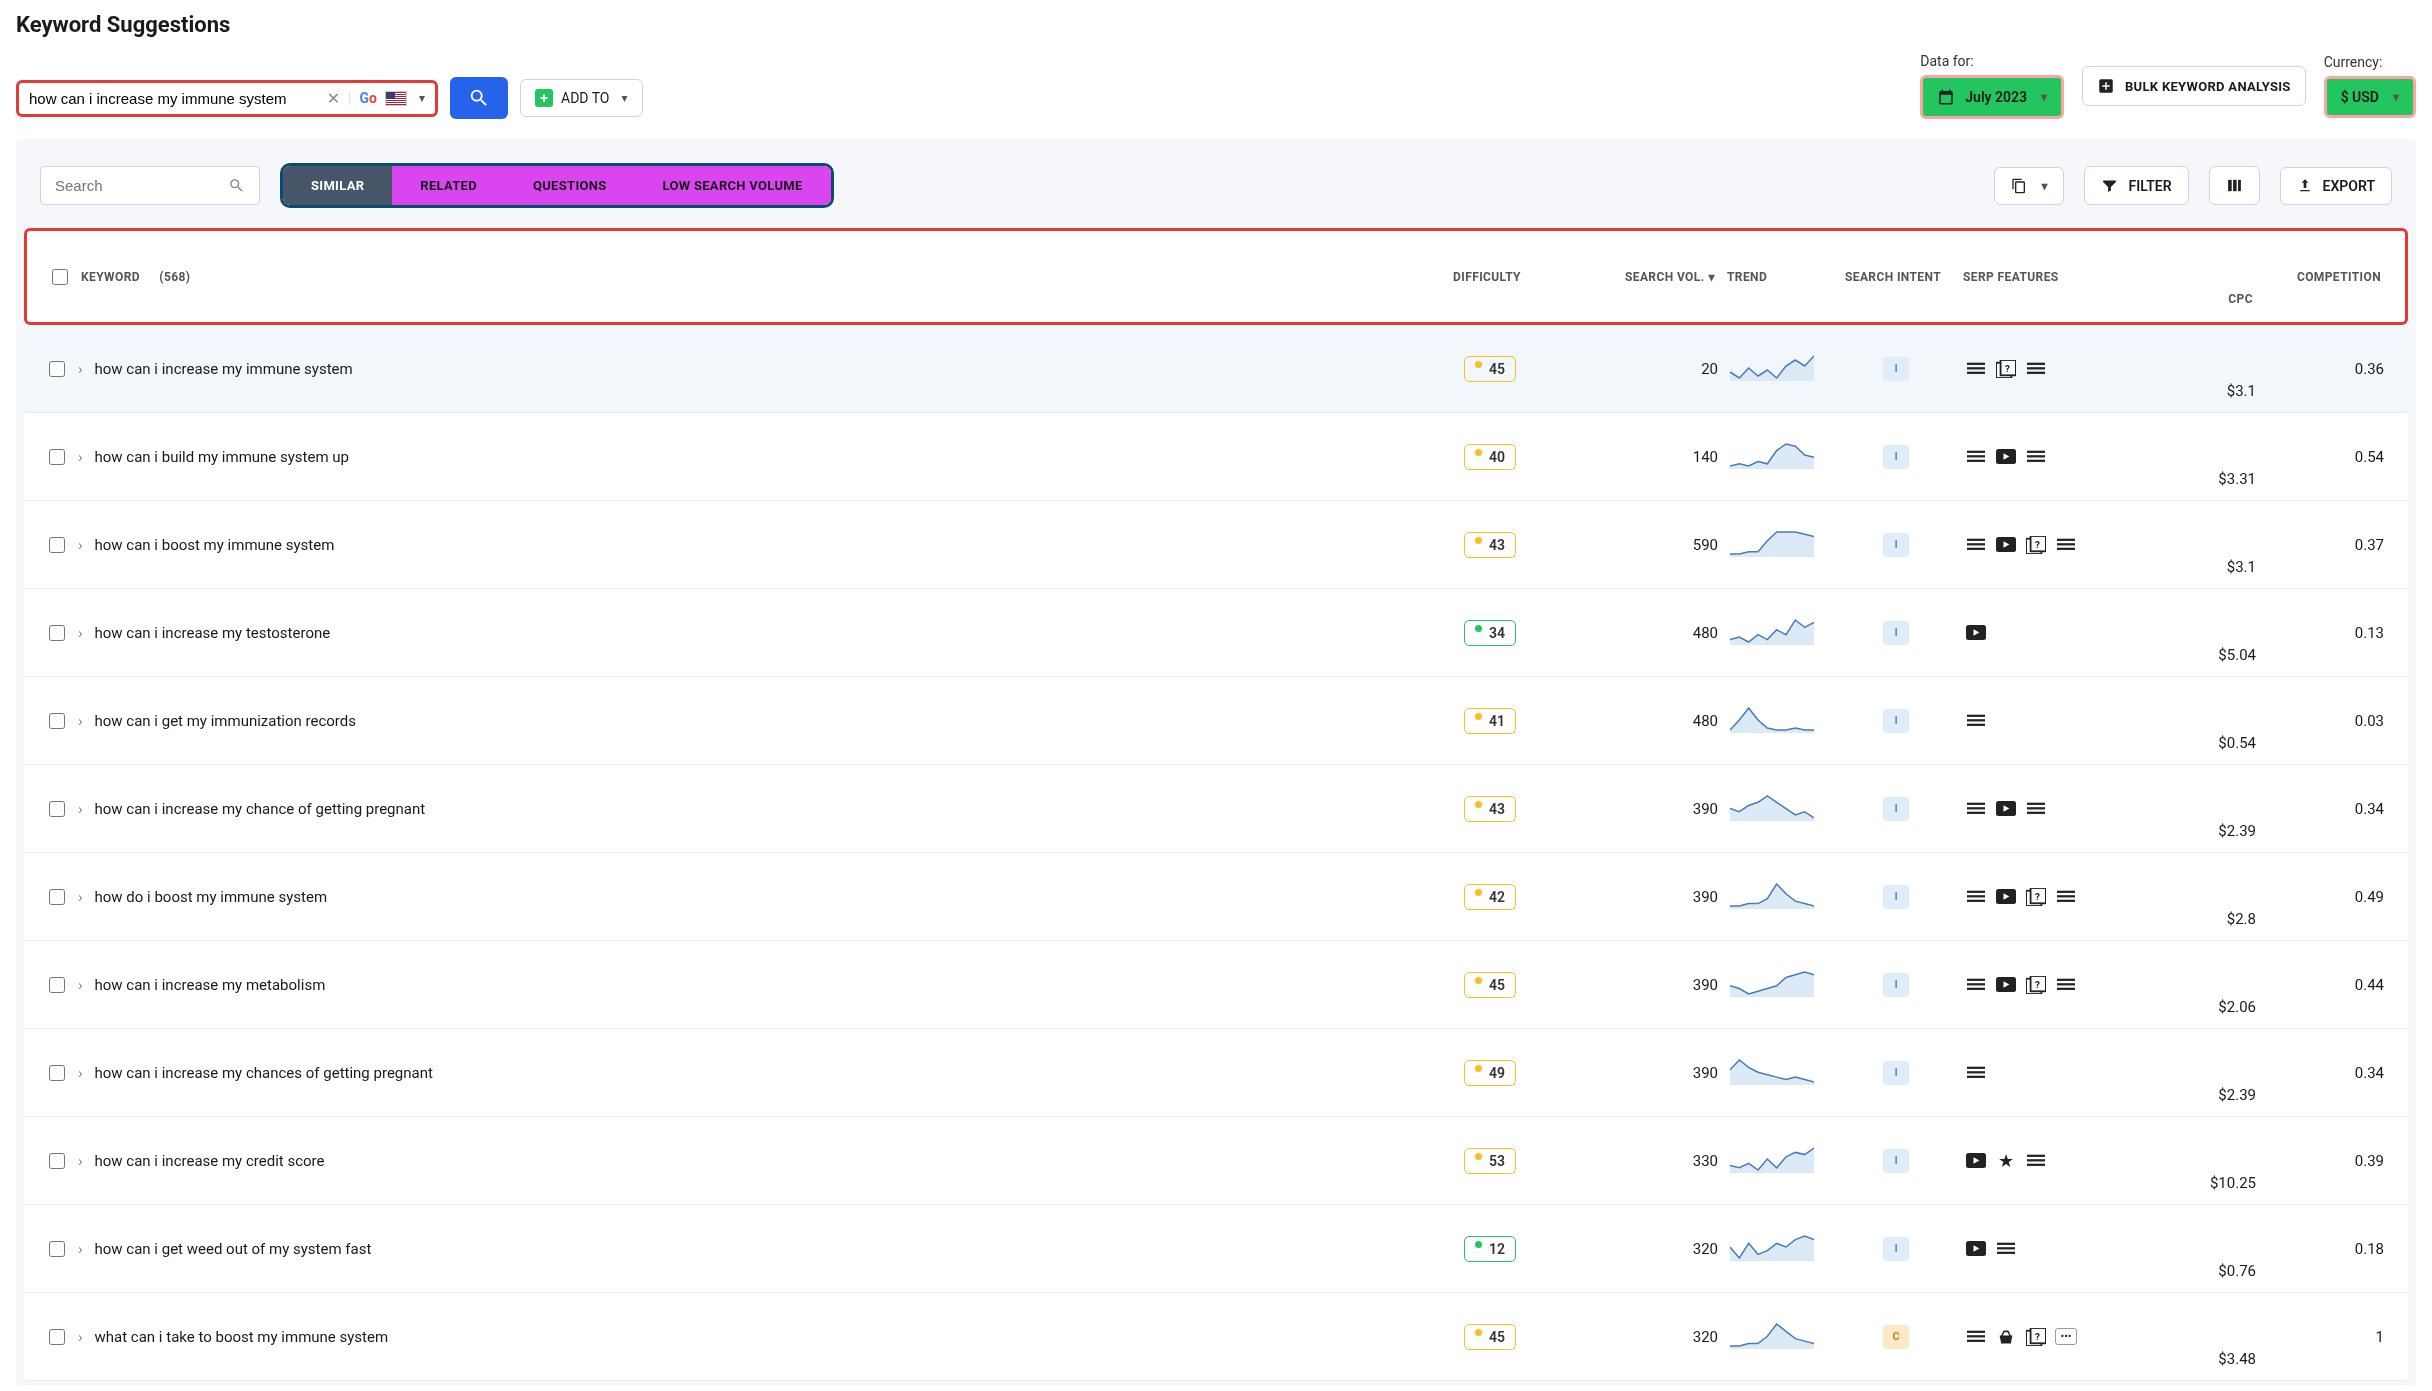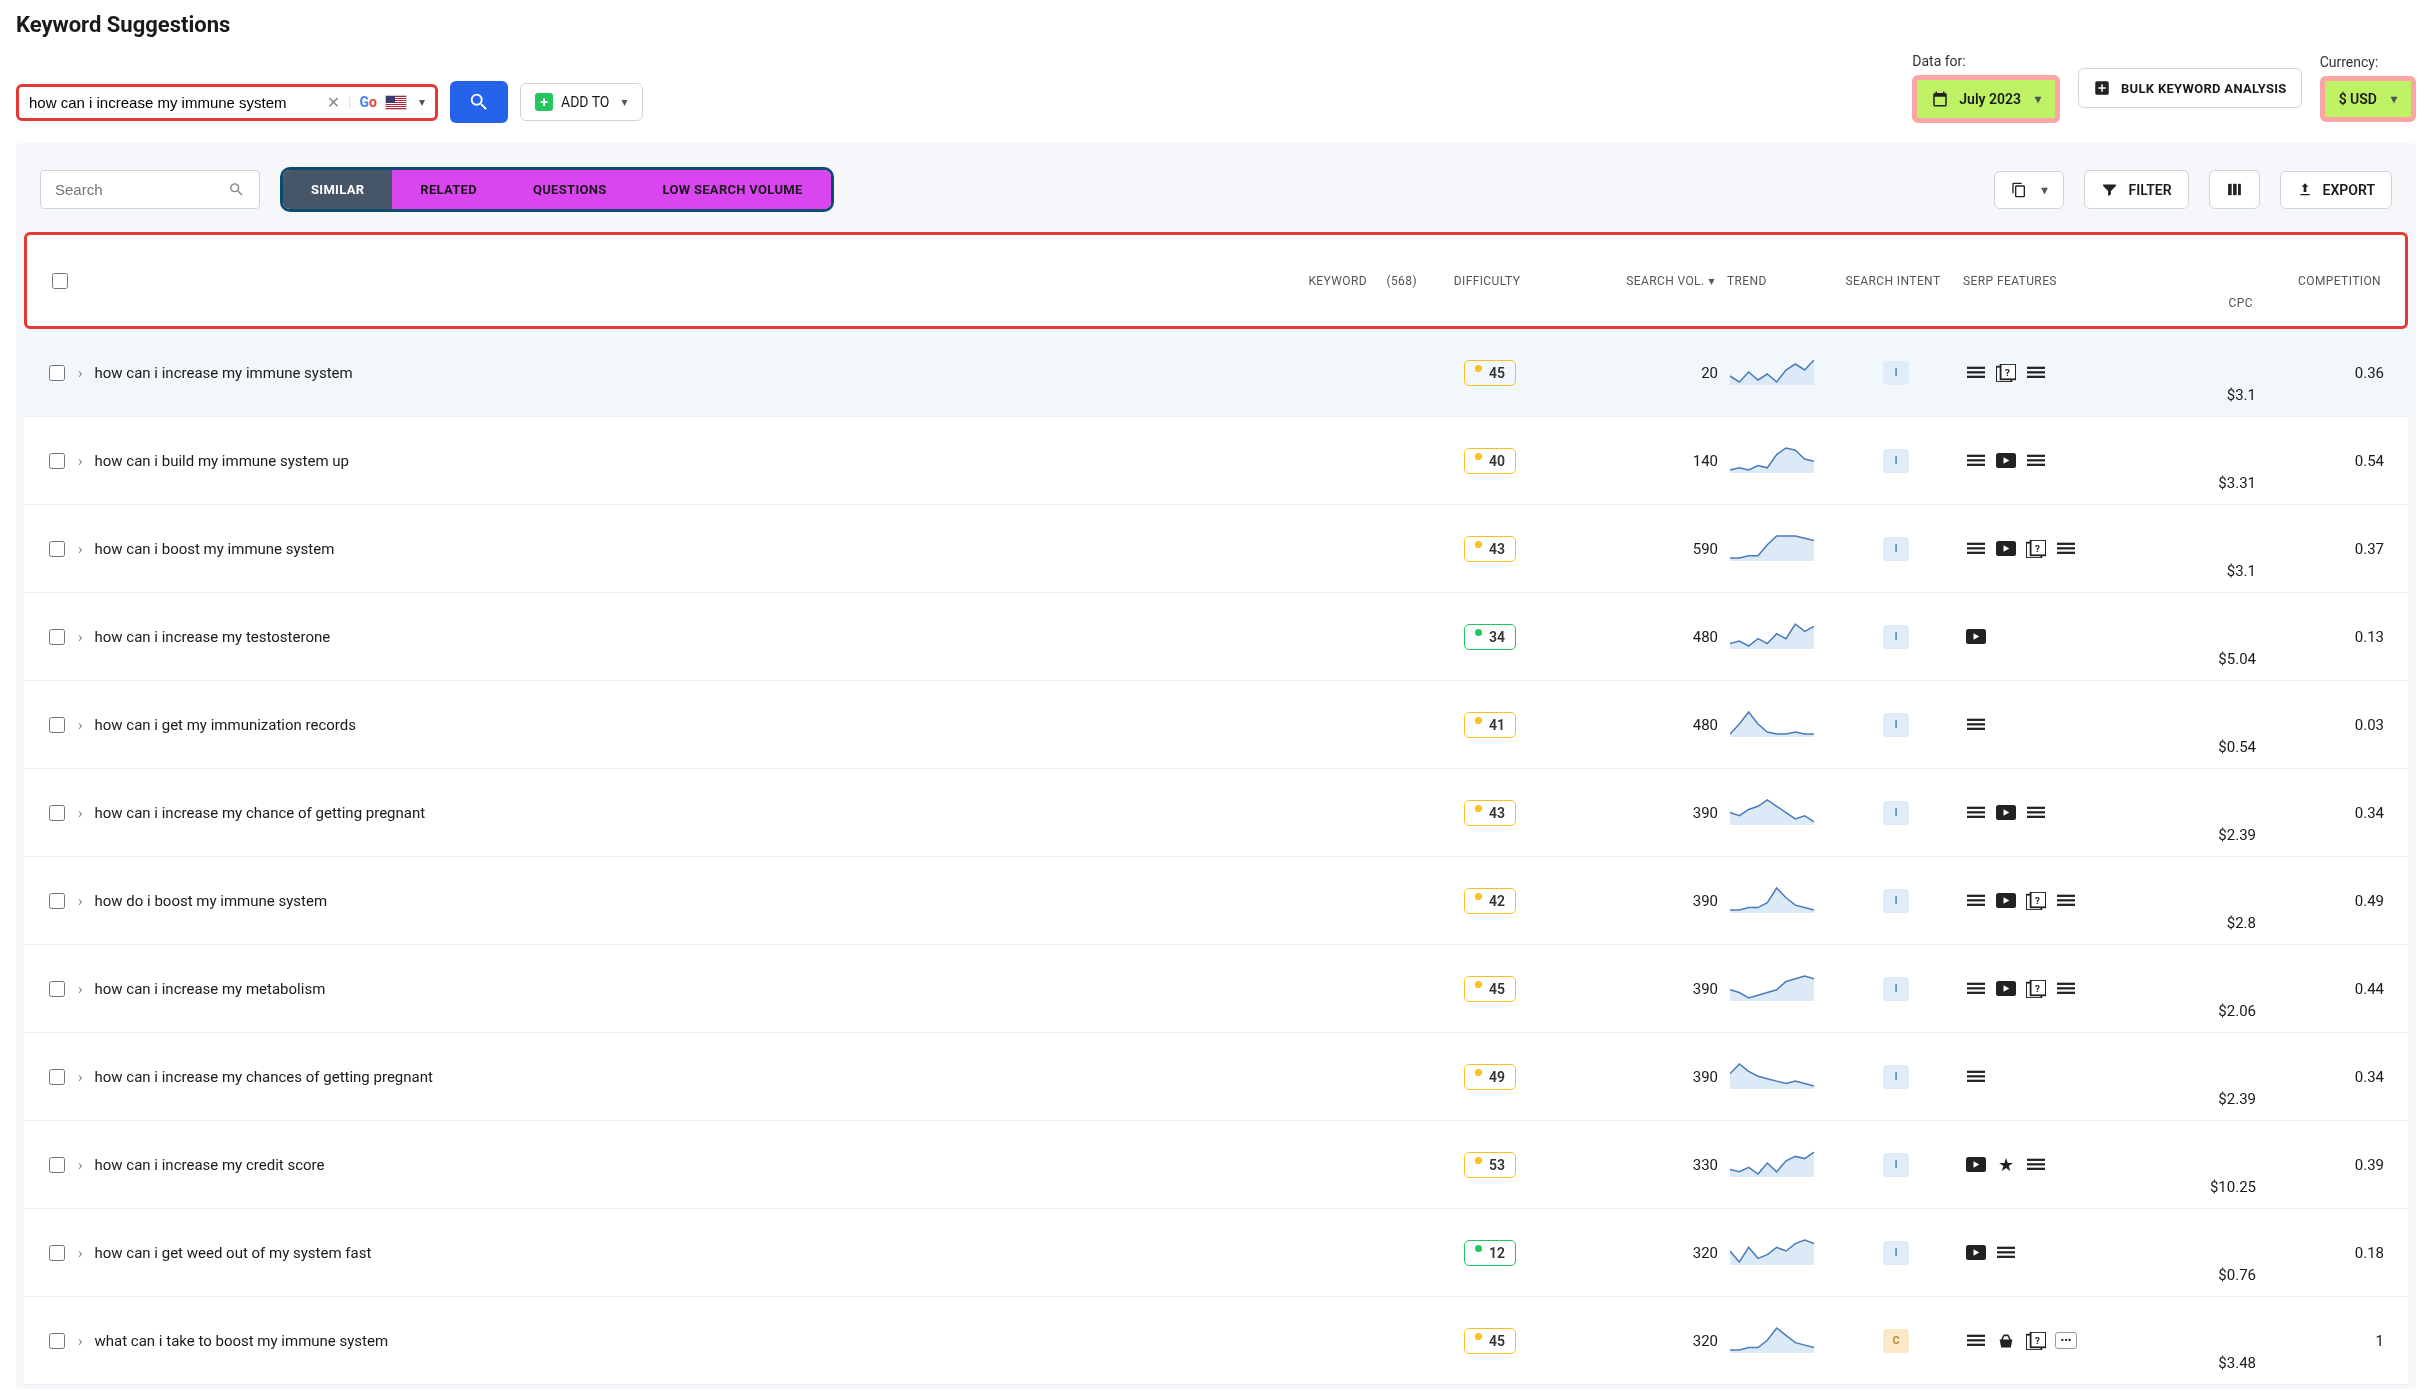--- a/index.html
+++ b/index.html
@@ -17,32 +17,32 @@
 .flag::before{content:"";position:absolute;top:0;left:0;width:45%;height:54%;background:#3c3b6e;}
 .chev { font-size: 12px; color: #555; margin-left: 4px; }
 .btn-blue { background: #2563eb; border: none; border-radius: 6px; width: 58px; height: 42px; display: flex; align-items: center; justify-content: center; cursor: pointer; }
 .btn-blue svg { width: 22px; height: 22px; fill: #fff; }
 .addto { border: 1px solid #d0d5dd; border-radius: 6px; padding: 9px 14px; display: flex; align-items: center; gap: 8px; cursor: pointer; background:#fff; }
 .addto .plus { width: 18px; height: 18px; background: #22c55e; border-radius: 3px; color: #fff; display:flex; align-items:center; justify-content:center; font-weight:700; }
 .spacer { flex: 1; }
 .controls { display: flex; gap: 18px; align-items: center; }
 .ctrlgroup { display: flex; flex-direction: column; gap: 6px; }
 .ctrlgroup .lbl { font-size: 14px; color: #333; }
-.picker { border: 5px solid #fca5a5; border-radius: 6px; padding: 10px 14px; display:flex; align-items:center; gap:10px; cursor:pointer; background:#bef264; font-weight:600; }
+.picker { border: 3px solid #fca5a5; border-radius: 6px; padding: 10px 14px; display:flex; align-items:center; gap:10px; cursor:pointer; background:#22c55e; font-weight:600; }
 .bulk { border: 1px solid #d0d5dd; border-radius: 6px; padding: 10px 14px; display:flex; align-items:center; gap:10px; cursor:pointer; background:#fff; font-weight:700; font-size:13px; letter-spacing:.3px; }
 .workspace { background: #f5f7fa; padding: 24px 4px 4px 4px; border-radius: 4px; }
 .wstop { display: flex; align-items: center; gap: 20px; padding: 0 20px 20px 20px; }
 .filterbox { border: 1px solid #d0d5dd; border-radius: 4px; padding: 10px 14px; width: 220px; display:flex; align-items:center; justify-content:space-between; background:#fff; }
 .filterbox input { border:none; outline:none; width: 160px; font-size:15px; }
 .tabbar { display: flex; border: 3px solid #0c4a6e; border-radius: 10px; overflow:hidden; }
 .tabbar .tab { padding: 12px 28px; font-weight: 700; font-size: 13px; letter-spacing: .3px; background: #d946ef; cursor:pointer; }
 .tabbar .tab.active { background: #475569; color: #fff; }
 .rbtn { border: 1px solid #d0d5dd; border-radius: 6px; padding: 10px 16px; display:flex; align-items:center; gap:10px; cursor:pointer; background:#fff; font-weight:600; font-size:14px; }
 .tablehead { background: #fff; border: 3px solid #e53935; border-radius: 6px; display:flex; align-items:center; padding: 16px 12px; margin: 0 4px; }
-.tablehead .hcell { font-weight: 400; font-size:12px; letter-spacing:.4px; color:#555;justify-content:flex-end; }
+.tablehead .hcell { font-weight: 700; font-size:12px; letter-spacing:.4px; color:#555; }
 .col-chk { width: 42px; display:flex; align-items:center; justify-content:center; }
 .col-chk input { width:16px; height:16px; }
 .col-kw { flex: 1; display:flex; align-items:center; gap:8px; font-size:13px; }
 .col-diff { width: 140px; text-align:center; }
 .col-vol { width: 170px; text-align:right; padding-right: 12px; display:flex; justify-content:flex-end; align-items:center; }
 .col-trend { width: 96px; }
 .col-intent { width: 140px; text-align:center; }
 .col-serp { width: 180px; }
 .col-cpc { width: 120px; text-align:right; padding-right: 10px; margin-top: 45px; }
 .col-comp { width: 130px; text-align:right; padding-right: 12px; }

